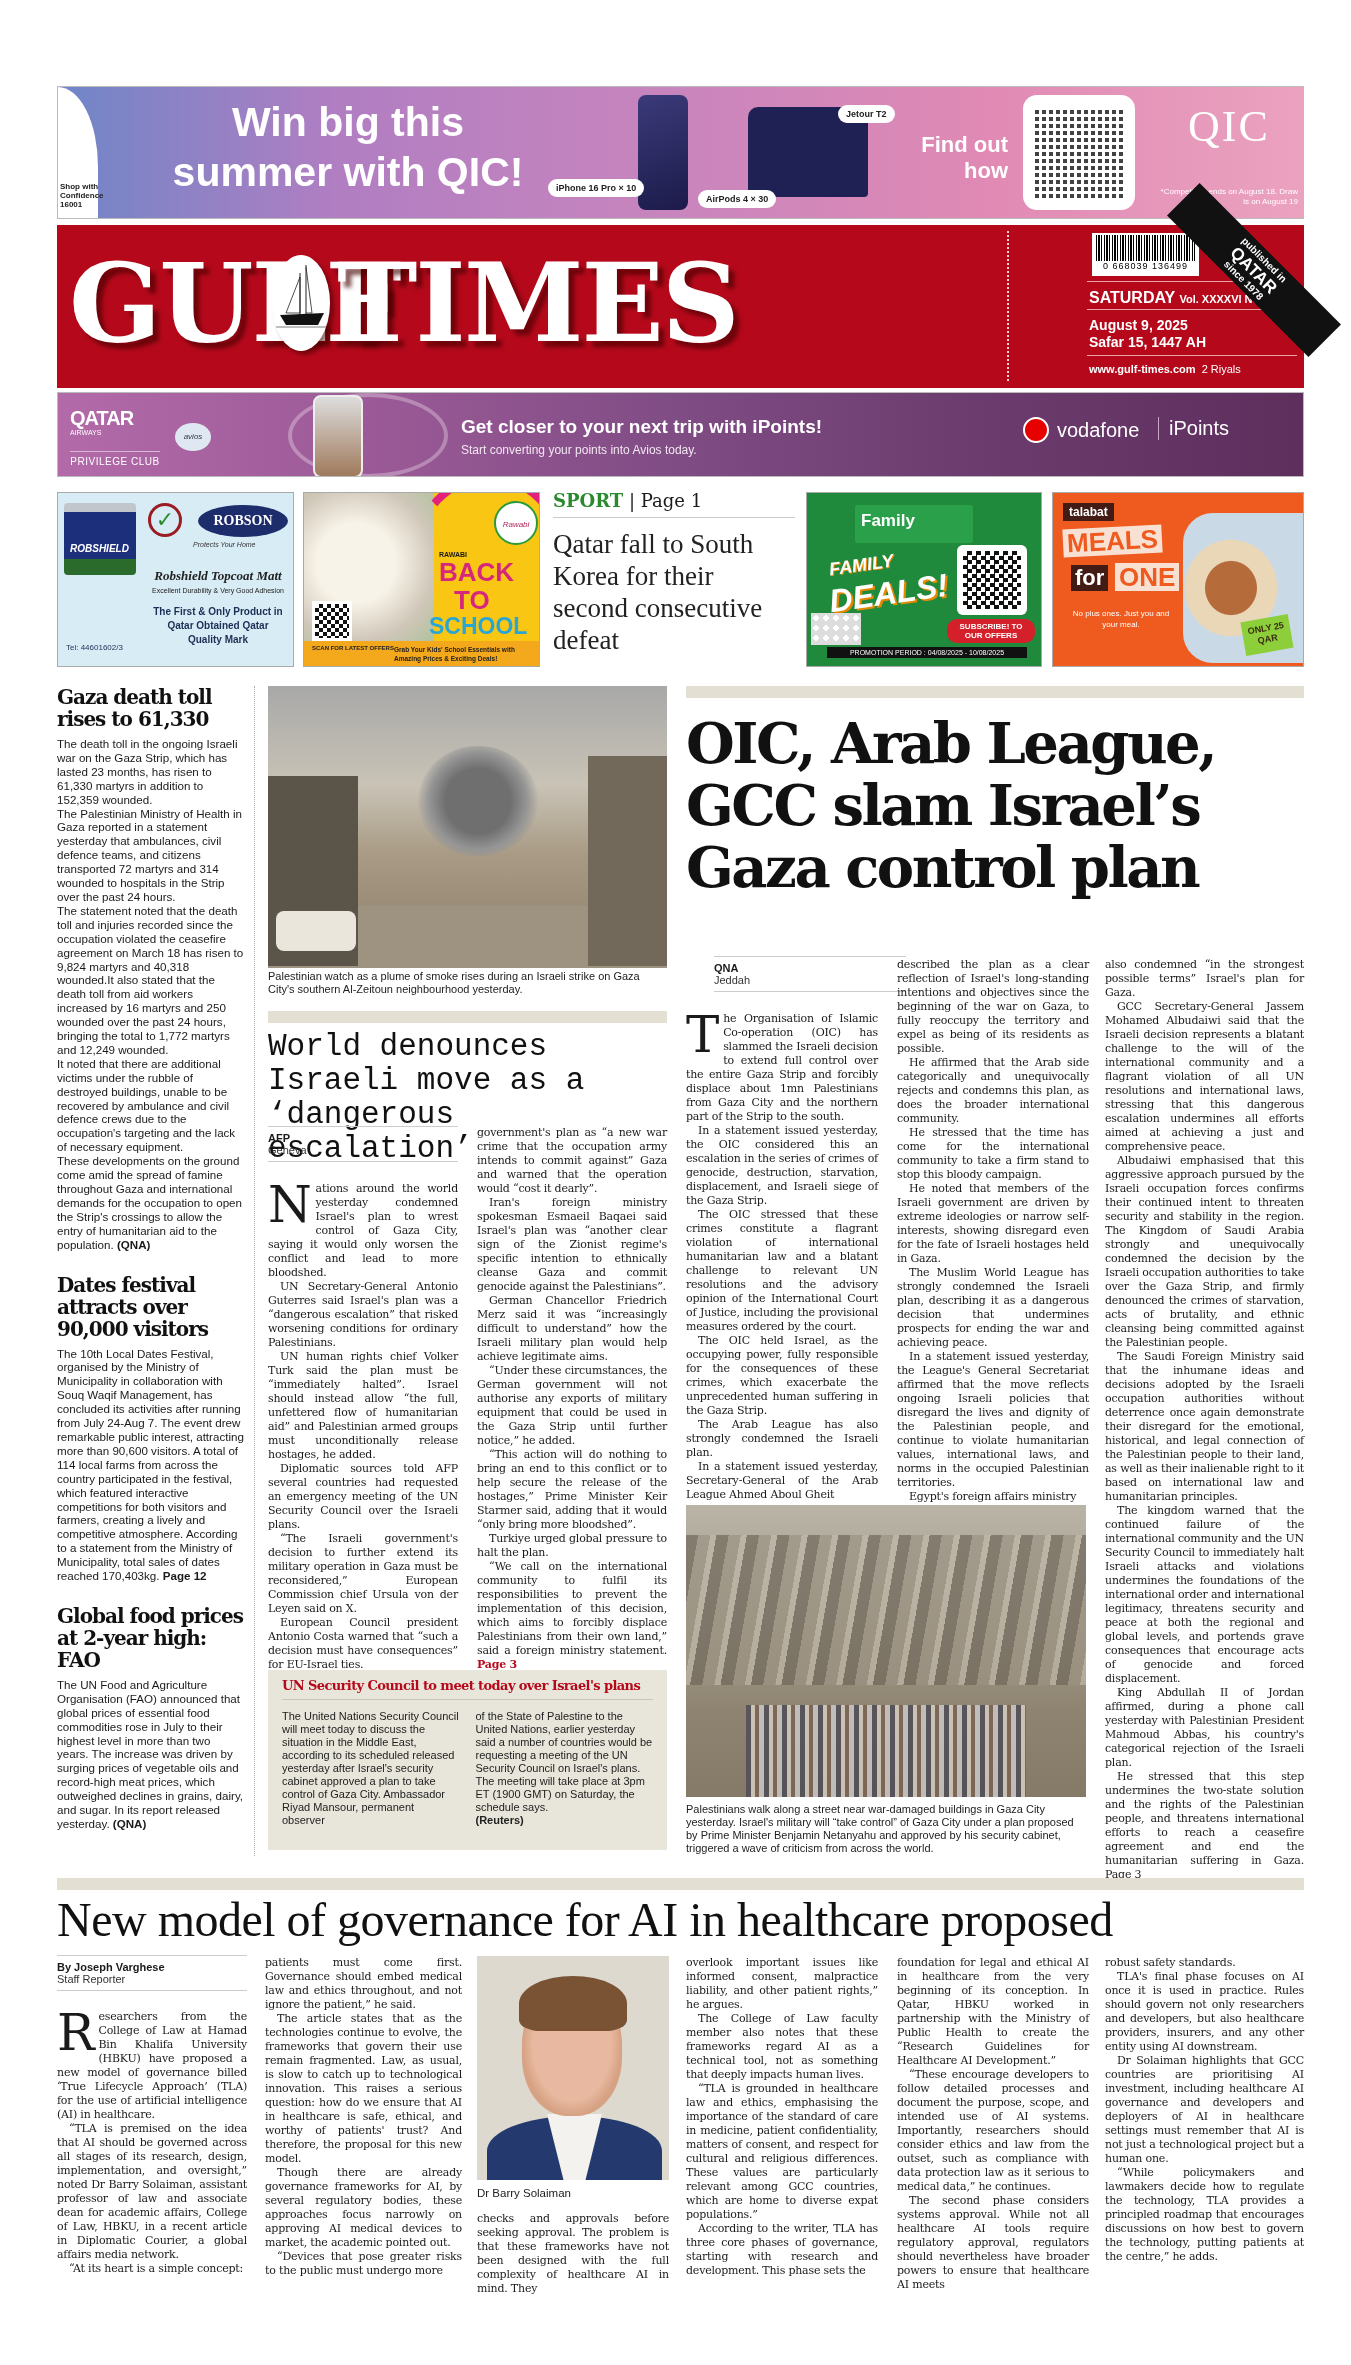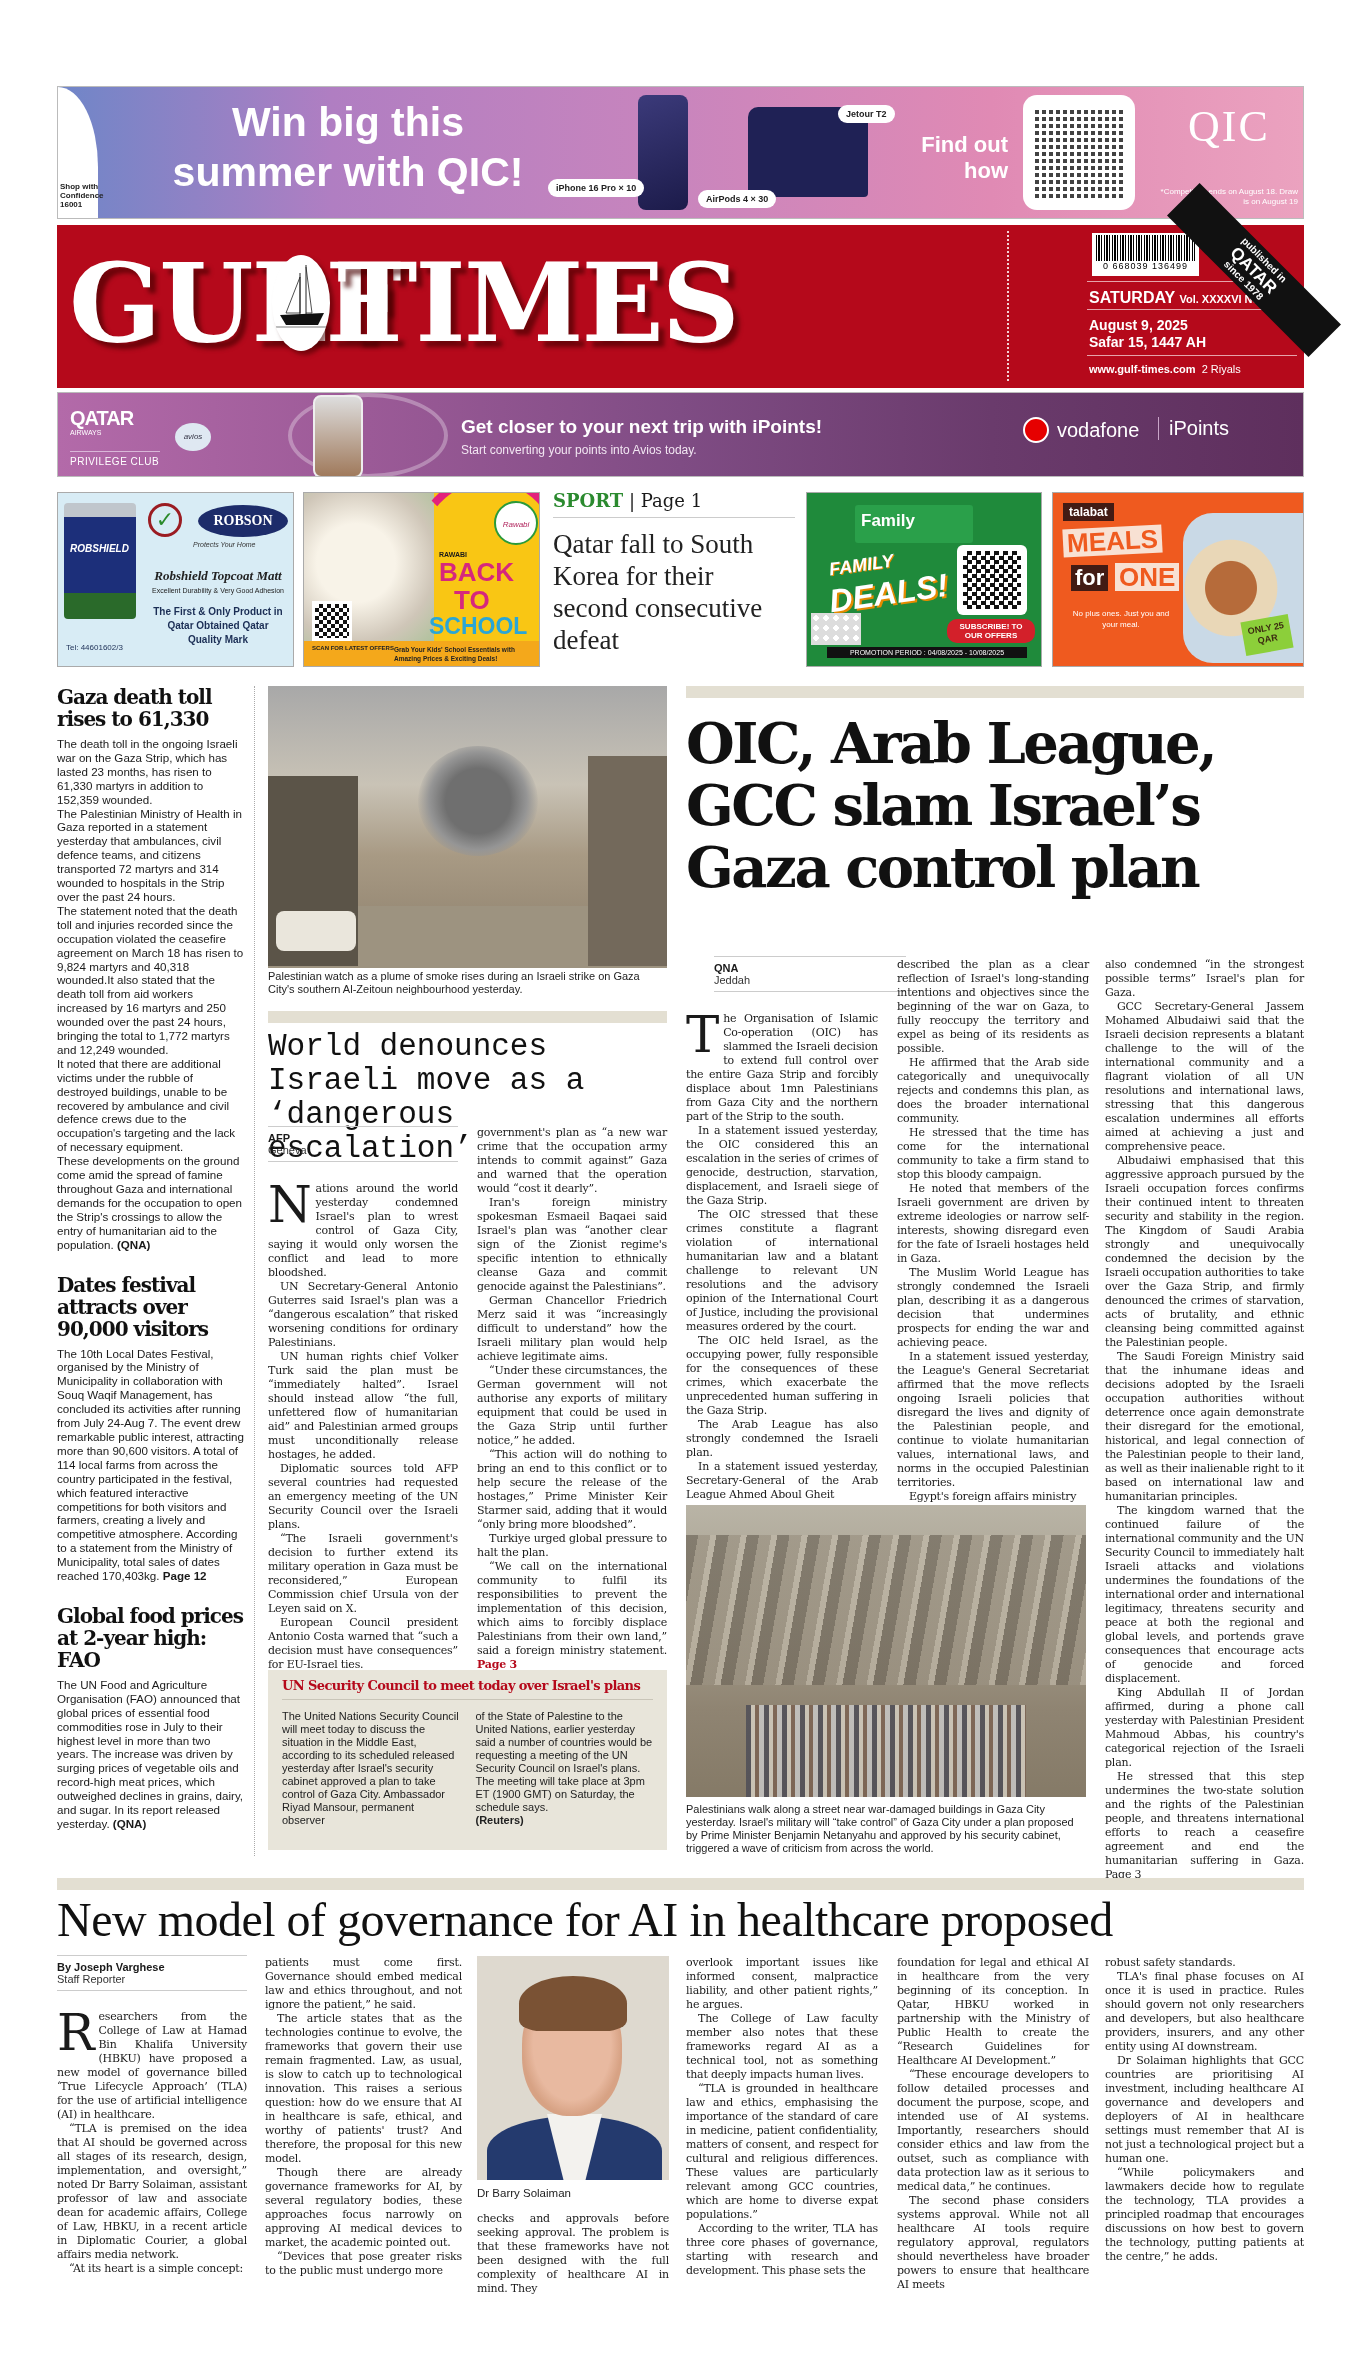--- a/index.html
+++ b/index.html
@@ -44,34 +44,34 @@
   #masthead .ribbon { right: -50px; top: 22px; width: 200px; height: 46px; background: #111; transform: rotate(45deg); color: #fff; text-align: center; font-weight: bold; line-height: 12px; padding-top: 3px; }
   #masthead .ribbon .p1 { font-size: 10px; }
   #masthead .ribbon .p2 { font-size: 17px; line-height: 17px; }
   #masthead .ribbon .p3 { font-size: 10px; }
 
   
   #ad-qr { left: 57px; top: 392px; width: 1247px; height: 85px; border: 1px solid #bbb; overflow: hidden;
     background: linear-gradient(90deg,#b36aa9 0%, #9b5a97 25%, #7f4c84 50%, #6a3b6c 75%, #5e2f5d 100%); }
   #ad-qr .qatar { left: 12px; top: 14px; color: #fff; font-size: 20px; font-weight: bold; letter-spacing: -1px; }
   #ad-qr .airways { left: 12px; top: 36px; color: #fff; font-size: 7px; }
-  #ad-qr .club { left: 12px; top: 58px; color: #fff; font-size: 10px; letter-spacing: .5px; border-top: 1px solid #d9b7d8; padding-top: 4px; width: 90px; }
+  #ad-qr .club { left: 12px; top: 58px; color: #fff; font-size: 10px; letter-spacing: .5px; border-top: 1px solid #d9b7d8; padding-top: 4px; width: 90px; text-align: center; }
   #ad-qr .avios { left: 117px; top: 30px; width: 36px; height: 28px; background: #dfe8f2; border-radius: 50%; font-size: 8px; color: #334; text-align: center; line-height: 28px; font-style: italic; }
   #ad-qr .phone { left: 255px; top: 2px; width: 50px; height: 83px; background: linear-gradient(180deg,#ddd,#a07a5c); border-radius: 8px; border: 2px solid #eee; }
   #ad-qr .swirl { left: 230px; top: 0; width: 160px; height: 85px; border-radius: 50%; border: 4px solid rgba(255,255,255,.3); }
   #ad-qr .h { left: 403px; top: 23px; color: #fff; font-weight: bold; font-size: 19px; }
   #ad-qr .s { left: 403px; top: 50px; color: #f2e6f2; font-size: 12px; }
   #ad-qr .voda { left: 965px; top: 24px; color: #fff; font-size: 20px; display: flex; align-items: center; gap: 8px; }
   #ad-qr .voda .dot { width: 26px; height: 26px; border-radius: 50%; background: #e60000; border: 2px solid #fff; }
   #ad-qr .ipoints { left: 1100px; top: 24px; color: #fff; font-size: 20px; border-left: 1px solid #c9a5c8; padding-left: 10px; }
 
   
   .smallad { top: 492px; height: 175px; border: 1px solid #aaa; overflow: hidden; }
   #ad-robson { left: 57px; width: 237px; background: #d8ecf5; }
-  #ad-robson .can { left: 6px; top: 10px; width: 72px; height: 116px; background: linear-gradient(180deg,#c0c6cc 0 12%, #1c2f7a 12% 78%, #2a6a2a 78%); border-radius: 4px; }
+  #ad-robson .can { left: 6px; top: 10px; width: 72px; height: 72px; background: linear-gradient(180deg,#c0c6cc 0 12%, #1c2f7a 12% 78%, #2a6a2a 78%); border-radius: 4px; }
   #ad-robson .can span { position: absolute; left: 6px; top: 40px; color: #fff; font-size: 10px; font-weight: bold; font-style: italic; }
   #ad-robson .seal { left: 90px; top: 10px; width: 34px; height: 34px; border-radius: 50%; border: 3px solid #9b1c22; color: #2a8a2a; font-size: 22px; text-align: center; line-height: 28px; }
   #ad-robson .brand { left: 140px; top: 12px; width: 90px; height: 32px; border-radius: 50%; background: #1d2c6a; color: #fff; font-family: "Liberation Serif", serif; font-weight: bold; font-size: 14px; text-align: center; line-height: 32px; }
   #ad-robson .tag { left: 135px; top: 48px; font-size: 7px; font-style: italic; color: #333; }
   #ad-robson .prod { left: 85px; top: 75px; width: 150px; font-family: "Liberation Serif", serif; font-style: italic; font-size: 13px; font-weight: bold; color: #222; text-align: center; }
   #ad-robson .sub { left: 85px; top: 94px; width: 150px; font-size: 7px; color: #222; text-align: center; }
   #ad-robson .first { left: 95px; top: 112px; width: 130px; font-size: 10px; font-weight: bold; color: #1b2e55; text-align: center; line-height: 14px; }
   #ad-robson .tel { left: 8px; top: 150px; font-size: 8px; color: #1b2e55; }
 
   #ad-rawabi { left: 303px; width: 237px; background: #f9c614; }

